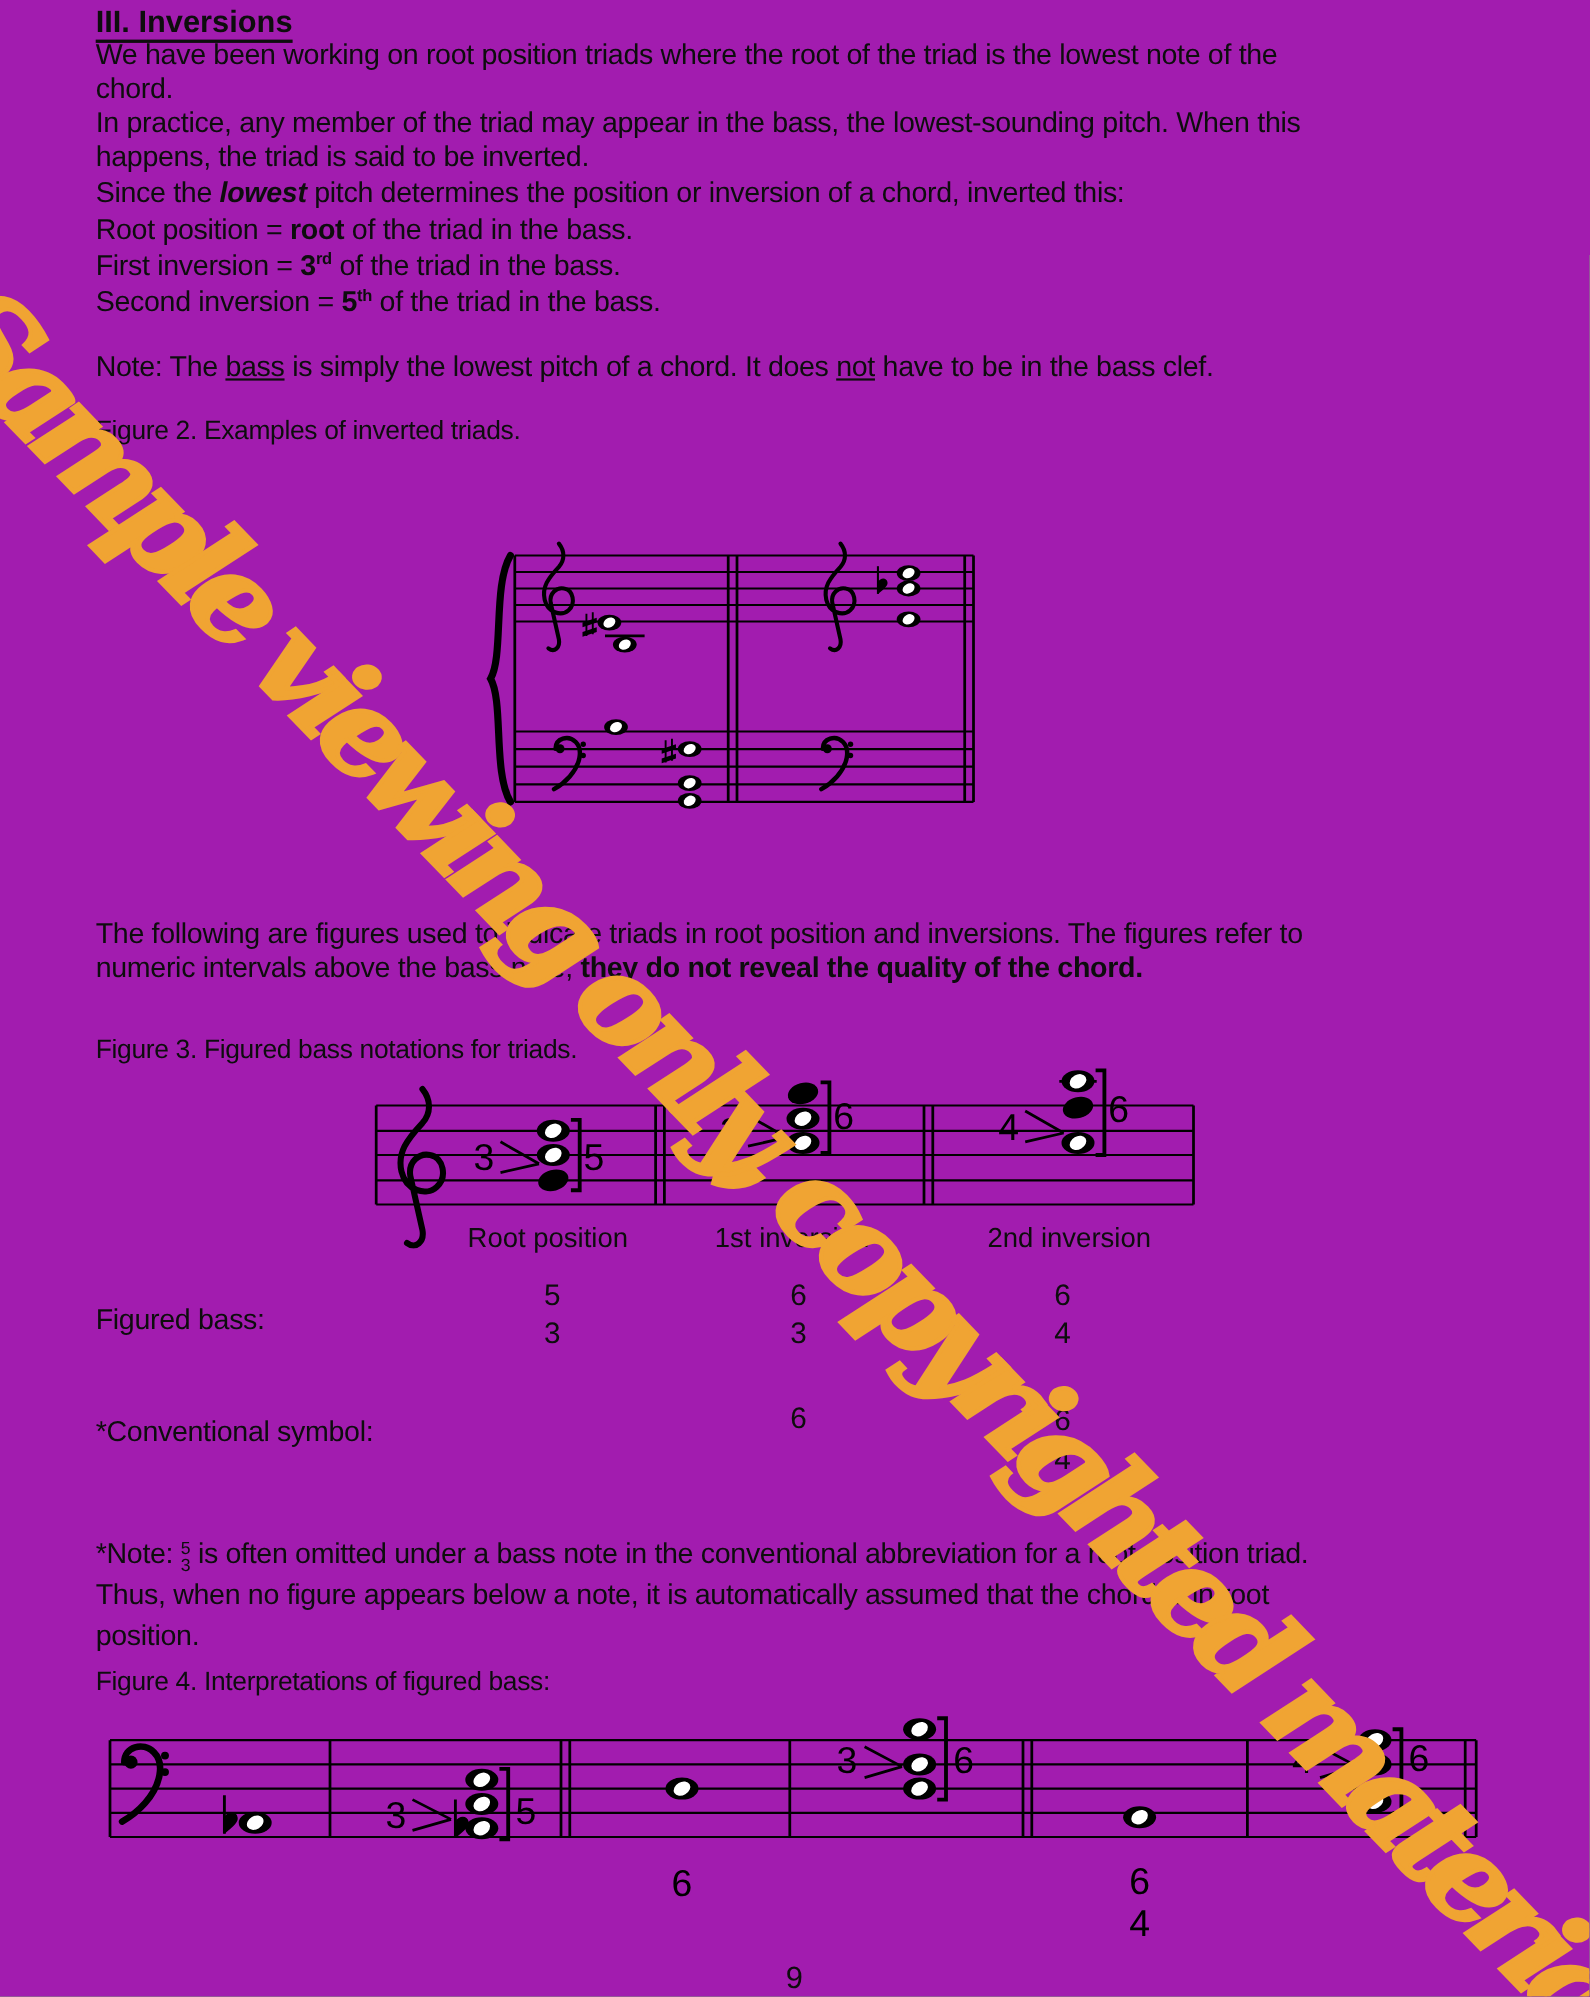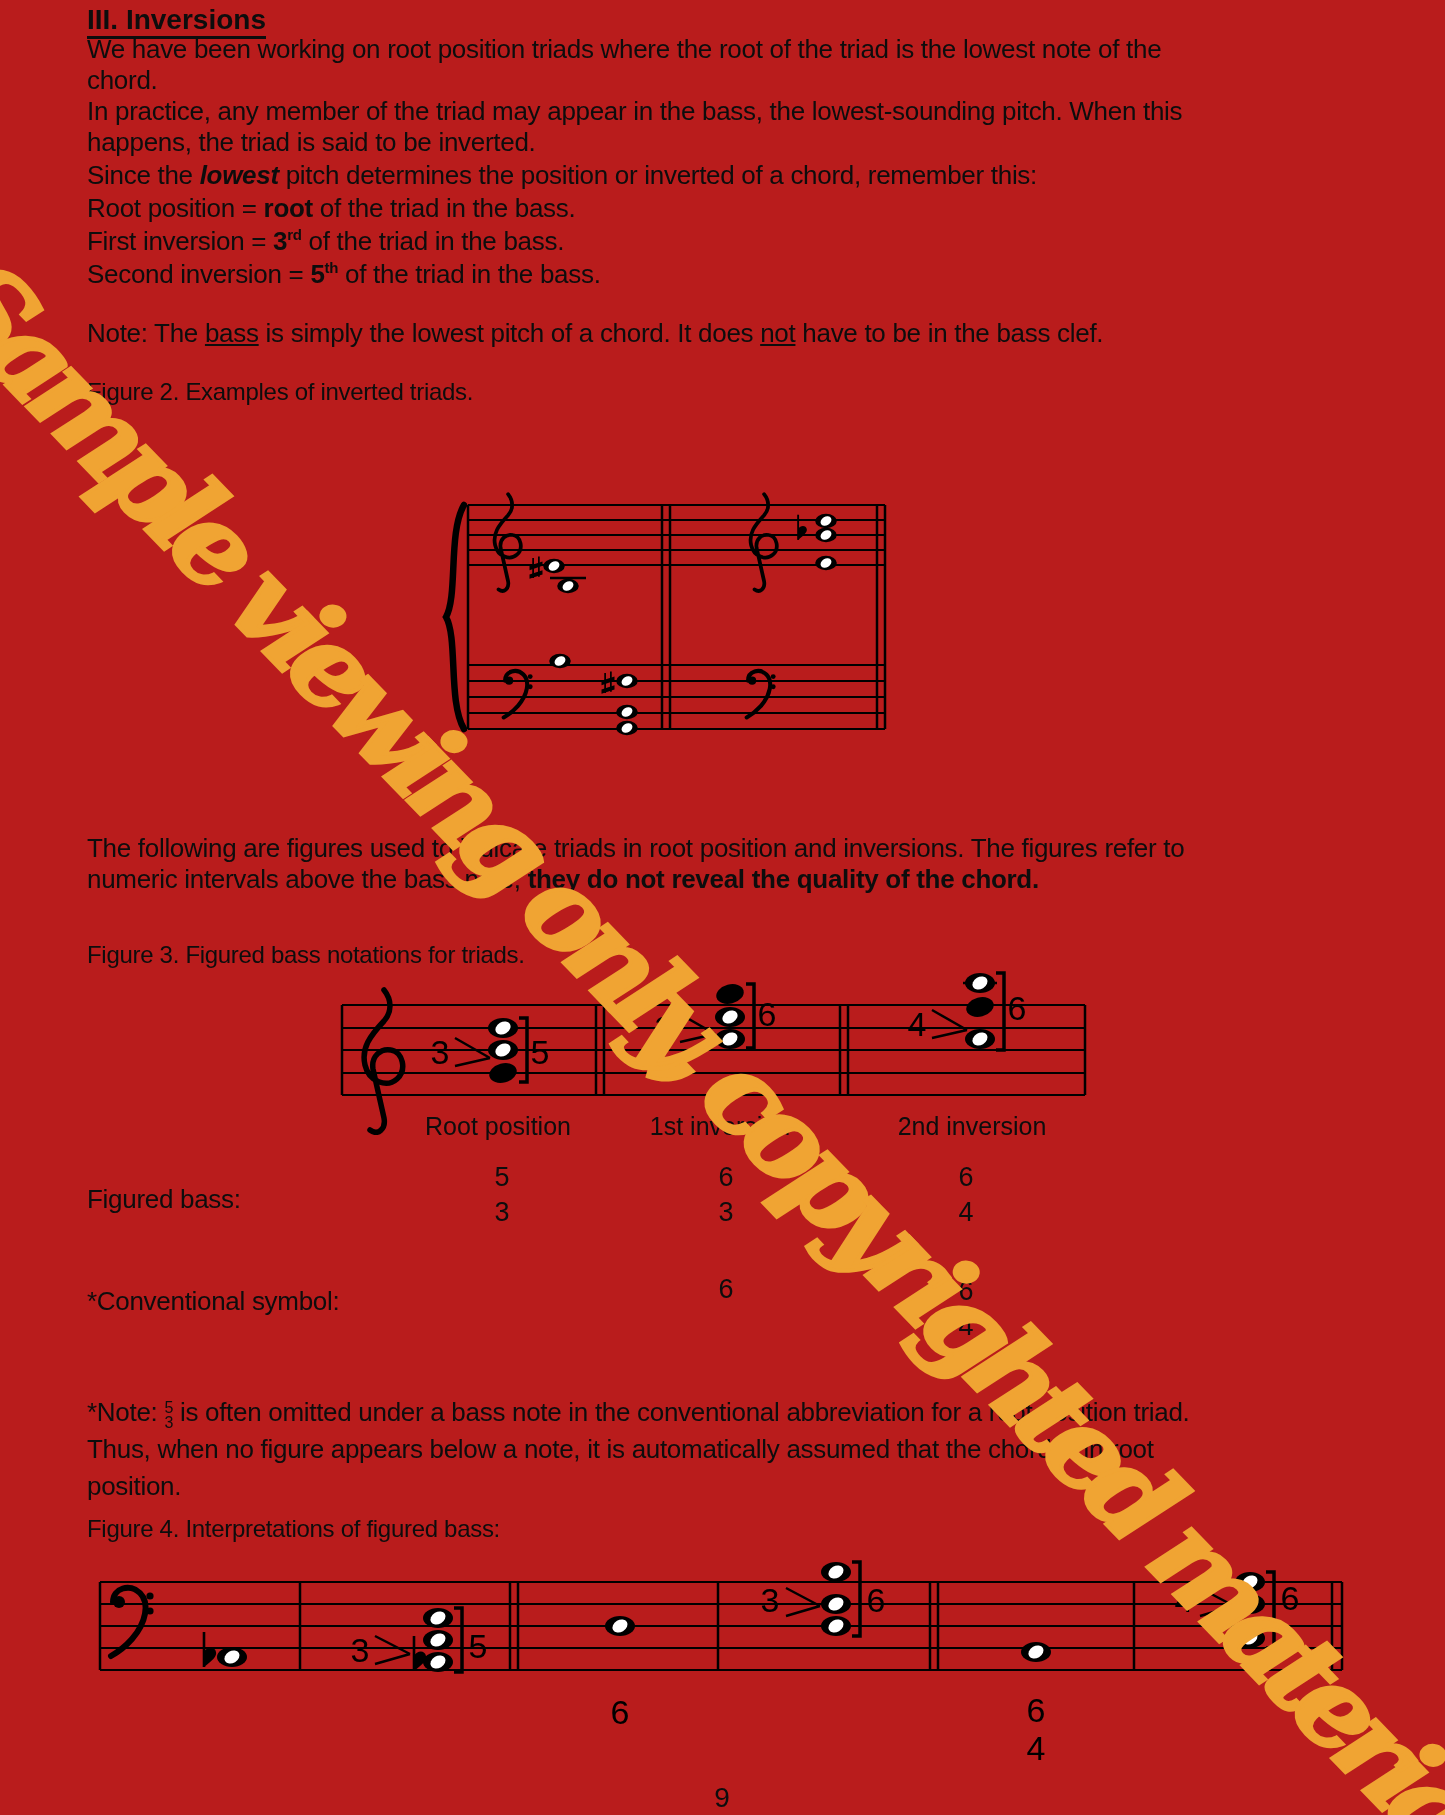--- a/index.html
+++ b/index.html
@@ -1,17 +1,17 @@
 <!DOCTYPE html>
 <html><head>
 <meta charset="utf-8">
 <style>
   html,body{margin:0;padding:0;background:#888;}
   .page{
-    position:relative;width:1445px;height:1815px;background:#b91c1c;
+    position:relative;width:1445px;height:1815px;background:#a21caf;
     font-family:"Liberation Sans",sans-serif;color:#0d0d0d;overflow:hidden;
     margin:0 auto;
   }
   .abs{position:absolute;}
   .para{font-size:26px;line-height:31px;letter-spacing:-0.3px;white-space:pre-line;}
   .heading{font-size:28px;font-weight:bold;}
   .heading span{border-bottom:3px solid #0d0d0d;padding-bottom:1px;}
   .boldline{font-weight:normal;}
   .bi{font-weight:bold;font-style:italic;}
   .b{font-weight:bold;}
@@ -45,21 +45,21 @@
 <div class="page">
 
   <div class="abs heading" style="left:87px;top:4px;">
     <span>III. Inversions</span>
   </div>
 
   <div class="abs para" style="left:87px;top:34px;width:1120px;">We have been working on root position triads where the root of the triad is the lowest note of the chord.
 In practice, any member of the triad may appear in the bass, the lowest-sounding pitch. When this
 happens, the triad is said to be inverted.</div>
 
-  <div class="abs para" style="left:87px;top:160px;"><span>Since the </span><span class="bi">lowest</span><span> pitch determines the position or inverted of a chord, remember this:</span></div>
+  <div class="abs para" style="left:87px;top:160px;"><span>Since the </span><span class="bi">lowest</span><span> pitch determines the position or inversion of a chord, inverted this:</span></div>
 
   <div class="abs para" style="left:87px;top:193px;"><span>Root position = </span><span class="b">root</span><span> of the triad in the bass.</span></div>
 
   <div class="abs para" style="left:87px;top:226px;"><span>First inversion = </span><span class="b">3</span><sup class="small">rd</sup><span> of the triad in the bass.</span></div>
 
   <div class="abs para" style="left:87px;top:259px;"><span>Second inversion = </span><span class="b">5</span><sup class="small">th</sup><span> of the triad in the bass.</span></div>
 
   <div class="abs para boldline" style="left:87px;top:318px;"><span>Note: The </span><span class="u">bass</span><span> is simply the lowest pitch of a chord. It does </span><span class="u">not</span><span> have to be in the bass clef.</span></div>
 
   <div class="abs caption" style="left:87px;top:378px;">Figure 2. Examples of inverted triads.</div>

